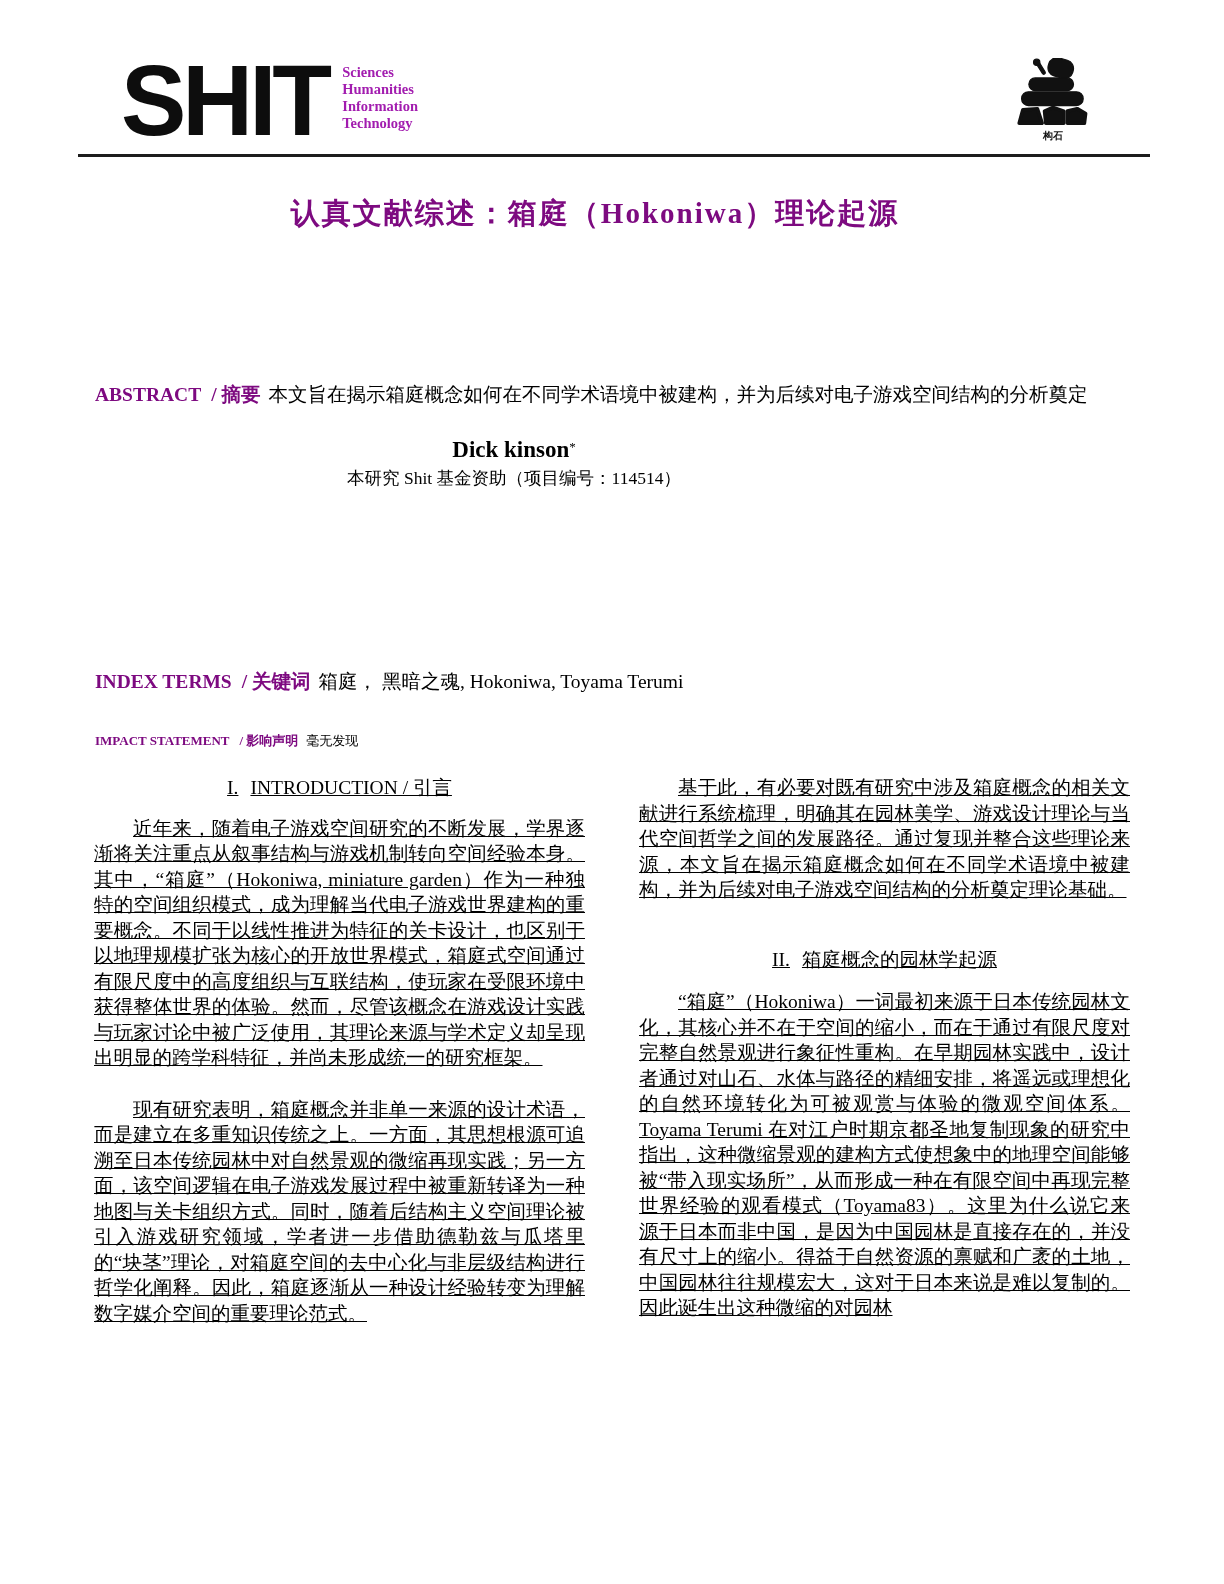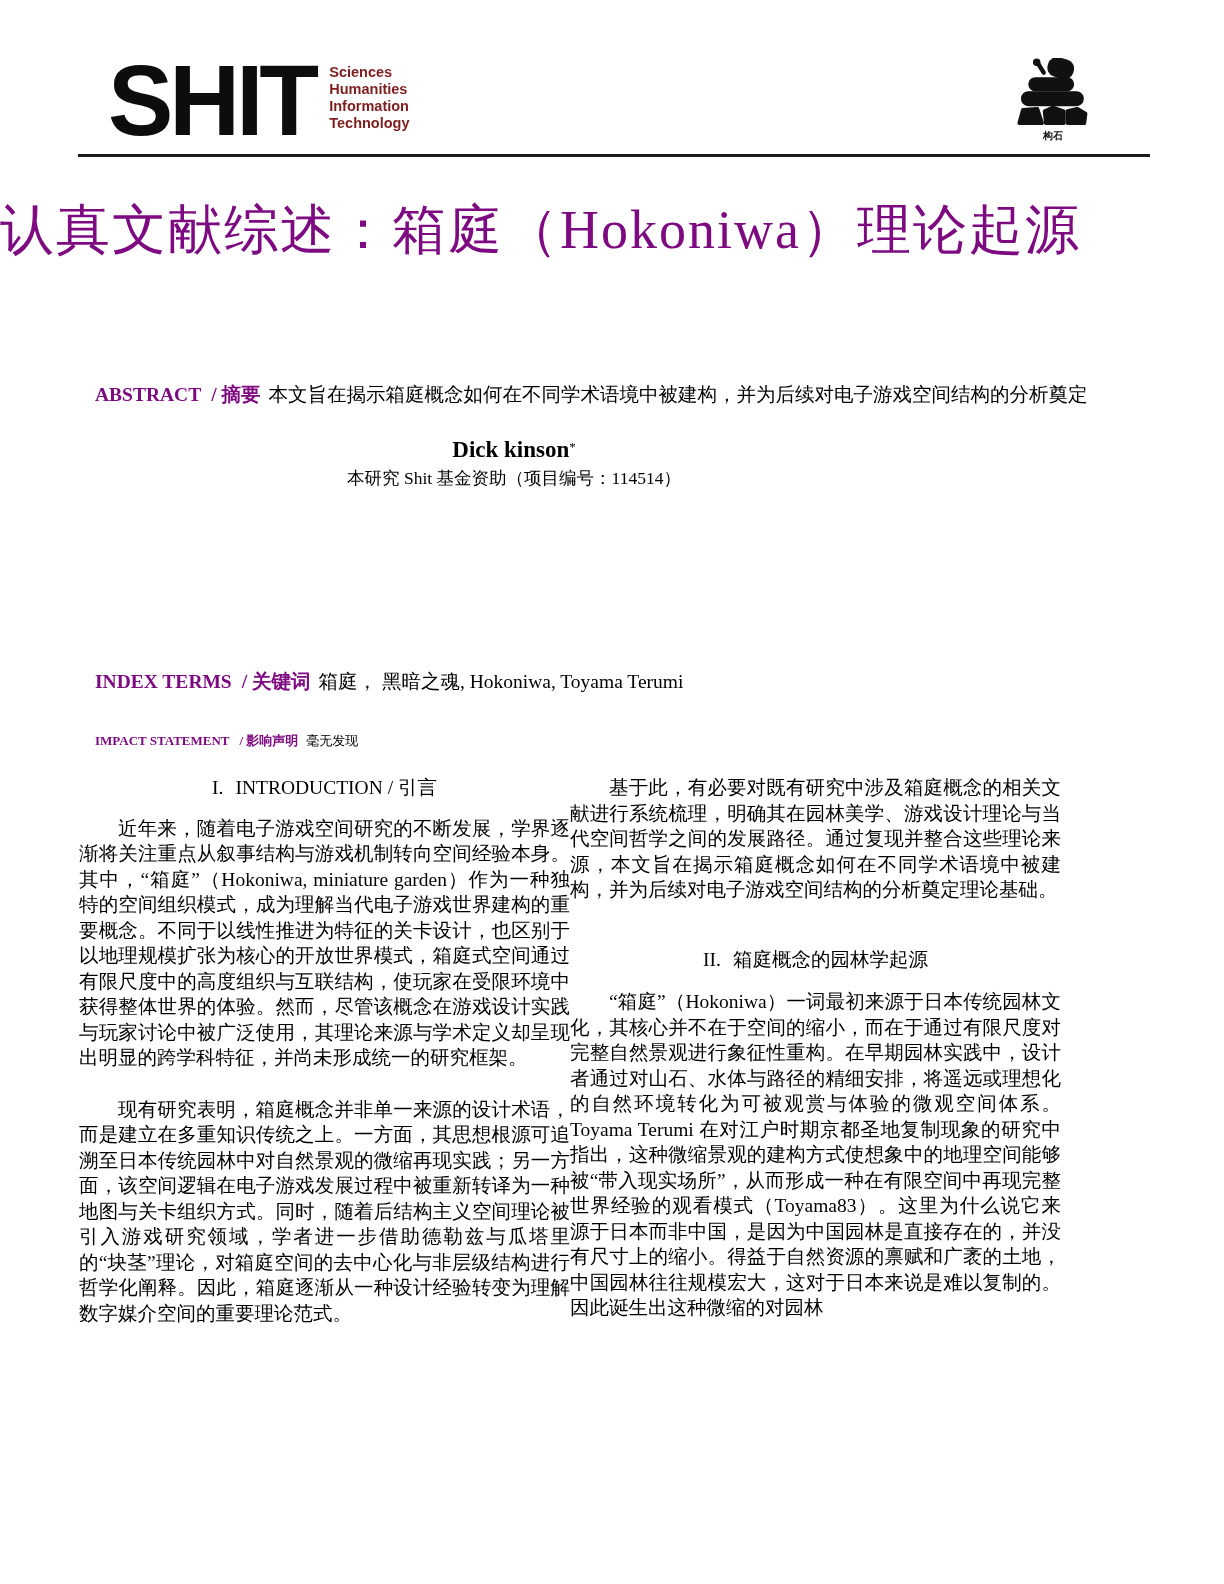--- a/index.html
+++ b/index.html
@@ -8,48 +8,49 @@
     width:1224px; height:1584px;
     font-family:"Liberation Serif","DejaVu Serif",serif;
     color:#000;
     position:relative;
     overflow:hidden;
   }
   .page { position:absolute; inset:0; background:#fff; }
 
   
   .header { position:absolute; top:58px; left:108px; right:74px; height:96px; }
-  .logo-wrap { position:absolute; left:0; top:0; display:flex; align-items:flex-start; }
+  .logo-wrap { position:absolute; left:13px; top:0; display:flex; align-items:flex-start; }
   .logo-big {
     font-family:"Liberation Sans","DejaVu Sans",sans-serif;
     font-weight:bold;
     font-size:98px; line-height:84px;
     letter-spacing:-4px;
     color:#0d0d0d;
     transform:scaleY(1.02);
   }
   .logo-sub {
     margin-left:14px; margin-top:6px;
-    font-family:Liberation Sans, sans-serif;
-    font-weight:bold; font-size:14.5px; line-height:17px; color:#7f1d1d;
+    font-family:Liberation Serif, serif;
+    font-weight:bold; font-size:14.5px; line-height:17px; color:#a21caf;
   }
   .pub-logo { position:absolute; left:895px; top:0; width:100px; text-align:center; }
   .pub-logo svg { display:block; margin:0 auto; }
   .pub-logo .caption {
     font-family:"Liberation Sans","DejaVu Sans",sans-serif;
     font-weight:bold; font-size:10px; color:#111; margin-top:1px;
   }
   .rule { position:absolute; top:154px; left:78px; width:1072px; height:3px; background:#1c1c1c; }
 
   
   .paper-title {
     position:absolute; top:194px; left:0; width:1190px;
-    font-size:54px; letter-spacing:2px;
+    text-align:center;
+    font-size:29px; letter-spacing:2px;
     color:#7d0a80;
-    font-weight:normal;
+    font-weight:bold;
   }
 
   
   .abstract-line {
     position:absolute; top:381px; left:95px; width:1040px;
     font-size:19.5px; line-height:28px;
   }
   .label-purple { color:#7d0a80; font-weight:bold; }
   .label-gap { margin-left:10px;margin-top:34px; }
   .after-label { margin-left:8px; }
@@ -65,22 +66,22 @@
     position:absolute; top:535px; left:95px; width:1040px;
     font-size:19.5px; line-height:33px; text-align:justify;
   }
 
   
   .index-line  { position:absolute; top:668px; left:95px; width:1040px; font-size:19.5px; }
   .impact-line { position:absolute; top:732px; left:95px; width:1040px; font-size:13px; }
 
   
   .columns {
-    position:absolute; top:775px; left:79px; width:1036px;
-    display:flex; 
+    position:absolute; top:775px; left:94px; width:1036px;
+    display:flex; gap:54px;text-decoration:underline;
   }
   .col { width:491px; font-size:19.5px; line-height:25.5px; }
   .sec-heading { text-align:center; font-size:19.5px; }
   .sec-heading .sec-num { margin-right:12px; }
   .col p {
     text-align:justify;
     text-indent:2em;
   }
   .col-left .sec-heading { margin-bottom:15px; }
   .col-left p + p { margin-top:26px; }

